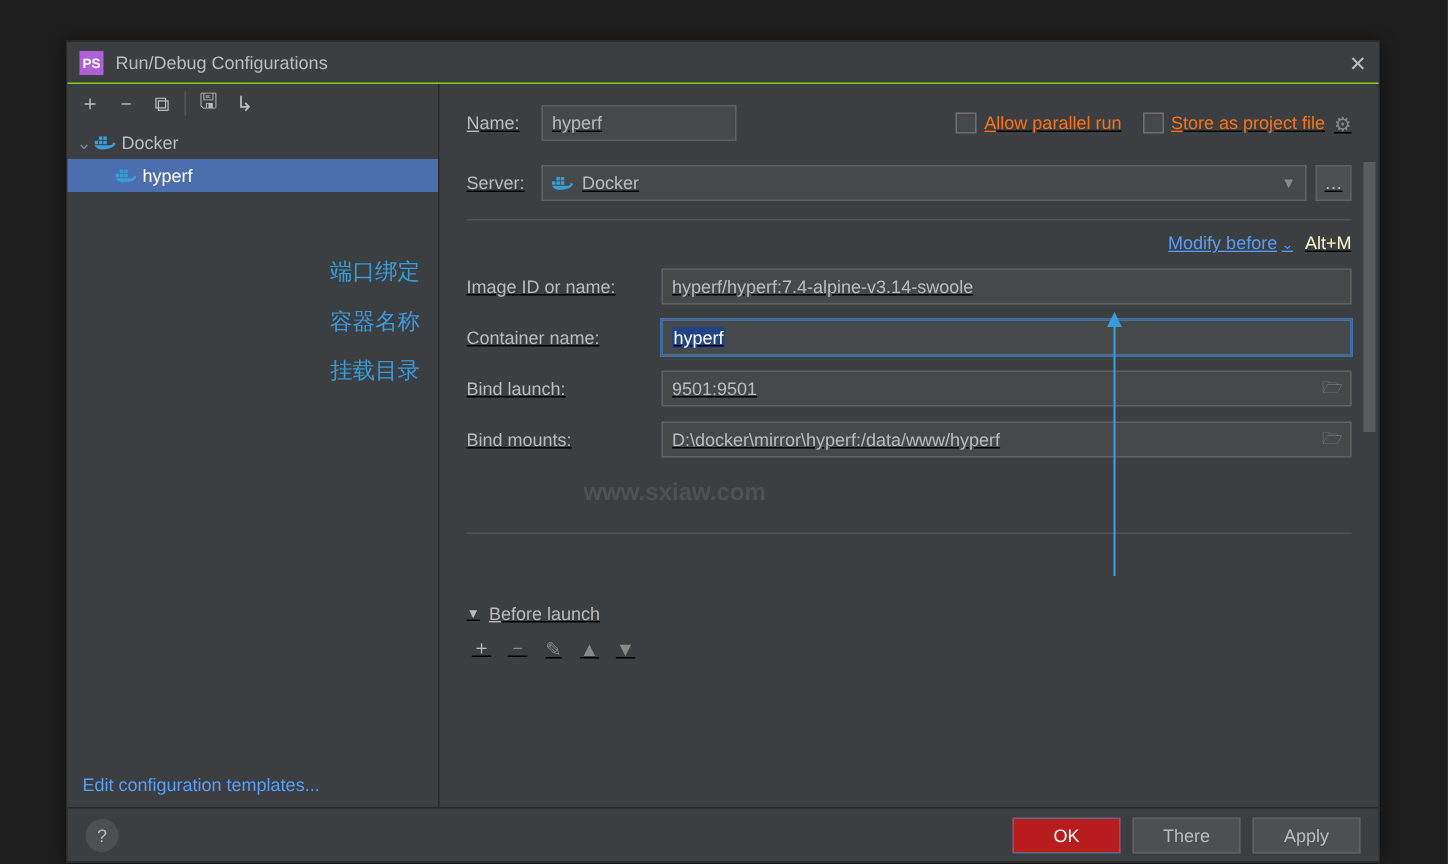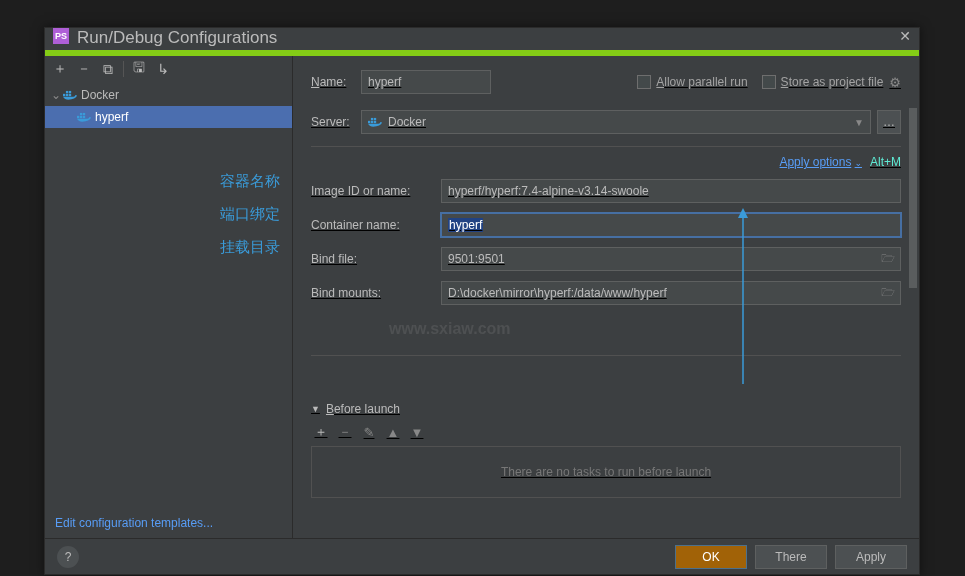--- a/index.html
+++ b/index.html
@@ -1,20 +1,20 @@
 <!DOCTYPE html>
 <html><head>
 <meta charset="utf-8">
 <style>
 * { box-sizing: border-box; margin: 0; padding: 0; font-family: "Segoe UI", Arial, sans-serif; }
 body { background: #1e1e1e; width: 965px; height: 576px; overflow: hidden; position: relative; }
 .dialog { position: absolute; left: 44px; top: 27px; width: 876px; height: 548px; background: #3c3f41; border: 1px solid #2b2b2b; box-shadow: 0 0 10px rgba(0,0,0,0.5); }
-.titlebar { height: 28px; display: flex; align-items: flex-start; padding: 0 8px; background: #3c3f41; border-bottom: 6px solid #84cc16; }
+.titlebar { height: 28px; display: flex; align-items: center; padding: 0 8px; background: #3c3f41; border-bottom: 1px solid #84cc16; }
 .titlebar .app-icon { width: 16px; height: 16px; background: #af5fd7; margin-right: 8px; display: flex; align-items: center; justify-content: center; font-size: 9px; color: #fff; font-weight: bold; }
-.titlebar .title { color: #bbbbbb; font-size: 17px; flex: 1; }
+.titlebar .title { color: #bbbbbb; font-size: 12px; flex: 1; }
 .titlebar .close { color: #bbbbbb; font-size: 14px; cursor: pointer; }
 .body { display: flex; height: calc(100% - 64px); }
 .sidebar { width: 248px; background: #3c3f41; display: flex; flex-direction: column; border-right: 1px solid #2b2b2b; position: relative; }
 .toolbar { display: flex; align-items: center; height: 26px; padding: 2px 4px; gap: 2px; }
 .toolbar .tbtn { width: 22px; height: 22px; display: flex; align-items: center; justify-content: center; color: #bbbbbb; font-size: 14px; cursor: pointer; }
 .toolbar .sep { width: 1px; height: 16px; background: #555; margin: 0 2px; }
 .tree { flex: 0 0 auto; padding-top: 2px; font-size: 12px; }
 .tree-item { display: flex; align-items: center; height: 22px; padding-left: 6px; color: #bbbbbb; cursor: pointer; }
 .tree-item.selected { background: #4b6eaf; color: #fff; }
 .tree-item .arrow { width: 12px; color: #888; }
@@ -22,48 +22,48 @@
 .annotations { position: absolute; top: 116px; left: 0; right: 0; text-align: right; color: #3a9bd9; font-size: 15px; padding-right: 12px; }
 .annotations div { margin-bottom: 14px; }
 .edit-templates { position: absolute; bottom: 8px; left: 10px; color: #589df6; font-size: 12px; cursor: pointer; }
 .main { flex: 1; padding: 14px 18px 0 18px; position: relative; overflow: hidden; text-decoration: underline; }
 .row { display: flex; align-items: center; margin-bottom: 10px; }
 .row .lbl { width: 118px; color: #bbbbbb; font-size: 12px; }
 .row .lbl u { text-decoration: underline; }
 .text-input { background: #45494a; border: 1px solid #5e6060; color: #bbbbbb; font-size: 12px; padding: 3px 6px; height: 24px; }
 .text-input.focused { border: 1px solid #466fa3; box-shadow: 0 0 0 1px #466fa3; }
 .selected-text { background: #214283; color: #fff; padding: 0 1px; }
-.chk { display: flex; color: #a3a3a3; font-size: 12px; margin-left: 14px; cursor: pointer; }
+.chk { display: flex; color: #f97316; font-size: 12px; margin-left: 14px; cursor: pointer; }
 .chk .box { width: 14px; height: 14px; border: 1px solid #6e6e6e; margin-right: 5px; background: #43494a; }
 .gear-icon { color: #888; margin-left: 6px; font-size: 13px; }
 .dropdown { background: #45494a; border: 1px solid #5e6060; height: 24px; display: flex; align-items: center; padding: 0 6px; flex: 1; color: #bbbbbb; font-size: 12px; position: relative; }
 .dropdown .dd-arrow { position: absolute; right: 6px; color: #888; font-size: 10px; }
 .more-btn { width: 24px; height: 24px; background: #4c5052; border: 1px solid #5e6060; color: #bbbbbb; display: flex; align-items: center; justify-content: center; margin-left: 6px; cursor: pointer; font-size: 12px; }
 .section-sep { border-bottom: 1px solid #515151; margin: 12px 0 8px 0; }
 .modify-row { display: flex; justify-content: flex-end; align-items: center; font-size: 12px; margin-bottom: 10px; }
 .modify-link { color: #589df6; text-decoration: underline; cursor: pointer; }
 .modify-link .dd { text-decoration: none; margin-left: 3px; font-size: 9px; }
-.shortcut { color: #5eead4; margin-left: 8px; }
+.shortcut { color: #fef9c3; margin-left: 8px; }
 .input-with-browse { display: flex; flex: 1; align-items: center; position: relative; padding-left: 12px; }
 .input-with-browse .text-input { flex: 1; }
 .browse-icon { position: absolute; right: 6px; color: #888; font-size: 11px; cursor: pointer; }
 .watermark { position: absolute; color: rgba(180,180,180,0.15); font-size: 24px; font-weight: bold; pointer-events: none; }
 .before-launch-header { display: flex; align-items: center; color: #bbbbbb; font-size: 12px; margin-top: 46px; margin-bottom: 4px; }
 .before-launch-header .tri { margin-right: 6px; font-size: 9px; }
 .bl-toolbar { display: flex; align-items: center; gap: 4px; padding: 2px 0; }
 .bl-toolbar .btn { width: 20px; height: 20px; display: flex; align-items: center; justify-content: center; color: #888; font-size: 13px; cursor: pointer; }
 .bl-toolbar .btn.enabled { color: #bbbbbb; }
 .bl-empty { border: 1px solid #515151; height: 52px; display: flex; align-items: center; justify-content: center; color: #777; font-size: 12px; margin-top: 2px; }
 .callout-text { position: absolute; color: #3a9bd9; font-size: 15px; }
 .arrow-line { position: absolute; pointer-events: none; }
 .footer { height: 36px; border-top: 1px solid #2b2b2b; display: flex; align-items: center; padding: 0 12px; }
 .help-btn { width: 22px; height: 22px; border-radius: 11px; background: #4c5052; color: #bbbbbb; display: flex; align-items: center; justify-content: center; font-size: 12px; cursor: pointer; }
 .footer .spacer { flex: 1; }
 .footer .fbtn { height: 24px; min-width: 72px; margin-left: 8px; background: #4c5052; border: 1px solid #5e6060; color: #bbbbbb; font-size: 12px; display: flex; align-items: center; justify-content: center; cursor: pointer; }
-.footer .fbtn.primary { background: #a16207; border-color: #4c708c; color: #fff; }
+.footer .fbtn.primary { background: #b91c1c; border-color: #4c708c; color: #fff; }
 .scrollbar { position: absolute; right: 2px; top: 52px; bottom: 2px; width: 8px; }
 .scrollbar .thumb { background: #5a5d5e; width: 8px; height: 180px; border-radius: 0; }
 svg.docker { fill: #3a9bd9; }
 </style>
 </head>
 <body>
 
 <div class="dialog">
   <div class="titlebar">
     <div class="app-icon">PS</div>
@@ -100,22 +100,22 @@
               <rect x="5" y="6" width="4" height="4"></rect>
               <rect x="10" y="6" width="4" height="4"></rect>
               <rect x="5" y="1" width="4" height="4"></rect>
               <rect x="10" y="1" width="4" height="4"></rect>
               <path d="M0 11 h18 q3 0 3-3 q2 1 3 0 q0 4-5 6 q-4 2-10 2 q-6 0-9-5"></path>
             </svg>
           <span>hyperf</span>
         </div>
       </div>
       <div class="annotations">
+        <div>端口绑定</div>
         <div>容器名称</div>
-        <div>端口绑定</div>
         <div>挂载目录</div>
       </div>
       <div class="edit-templates">Edit configuration templates...</div>
     </div>
 
     <div class="main">
       <div class="row">
         <div class="lbl" style="width:50px"><u>N</u>ame:</div>
         <input class="text-input" style="width: 130px;" value="hyperf">
         <div style="flex:1"></div>
@@ -143,40 +143,40 @@
             </svg>
           <span>Docker</span>
           <span class="dd-arrow">▼</span>
         </div>
         <div class="more-btn">…</div>
       </div>
 
       <div class="section-sep"></div>
 
       <div class="modify-row">
-        <span class="modify-link"><span>Apply options</span><span class="dd">⌄</span></span>
+        <span class="modify-link"><span>Modify before</span><span class="dd">⌄</span></span>
         <span class="shortcut">Alt+M</span>
       </div>
 
       <div class="row">
         <div class="lbl">Image ID or name:</div>
         <div class="input-with-browse">
             <input class="text-input" value="hyperf/hyperf:7.4-alpine-v3.14-swoole" style="">
           </div>
       </div>
       <div class="row">
         <div class="lbl">Container name:</div>
         <div class="input-with-browse">
             <div class="text-input focused" style="flex:1;display:flex;align-items:center">
               <span class="selected-text">hyperf</span>
             </div>
           </div>
       </div>
       <div class="row">
-        <div class="lbl">Bind file:</div>
+        <div class="lbl">Bind launch:</div>
         <div class="input-with-browse">
             <input class="text-input" value="9501:9501" style="">
             <span class="browse-icon">🗁</span>
           </div>
       </div>
       <div class="row">
         <div class="lbl">Bind mounts:</div>
         <div class="input-with-browse">
             <input class="text-input" value="D:\docker\mirror\hyperf:/data/www/hyperf" style="">
             <span class="browse-icon">🗁</span>
@@ -191,21 +191,20 @@
         <span class="tri">▼</span>
         <span><u>B</u>efore launch</span>
       </div>
       <div class="bl-toolbar">
         <div class="btn enabled">＋</div>
         <div class="btn">－</div>
         <div class="btn">✎</div>
         <div class="btn">▲</div>
         <div class="btn">▼</div>
       </div>
-      <div class="bl-empty">There are no tasks to run before launch</div>
 
       <svg class="arrow-line" style="top:152px;left:410px" width="60" height="180">
         <line x1="40" y1="176" x2="40" y2="6" stroke="#3a9bd9" stroke-width="1.5"></line>
         <polygon points="40,0 35,10 45,10" fill="#3a9bd9"></polygon>
       </svg>
 
       <div class="scrollbar">
           <div class="thumb"></div>
         </div>
     </div>

